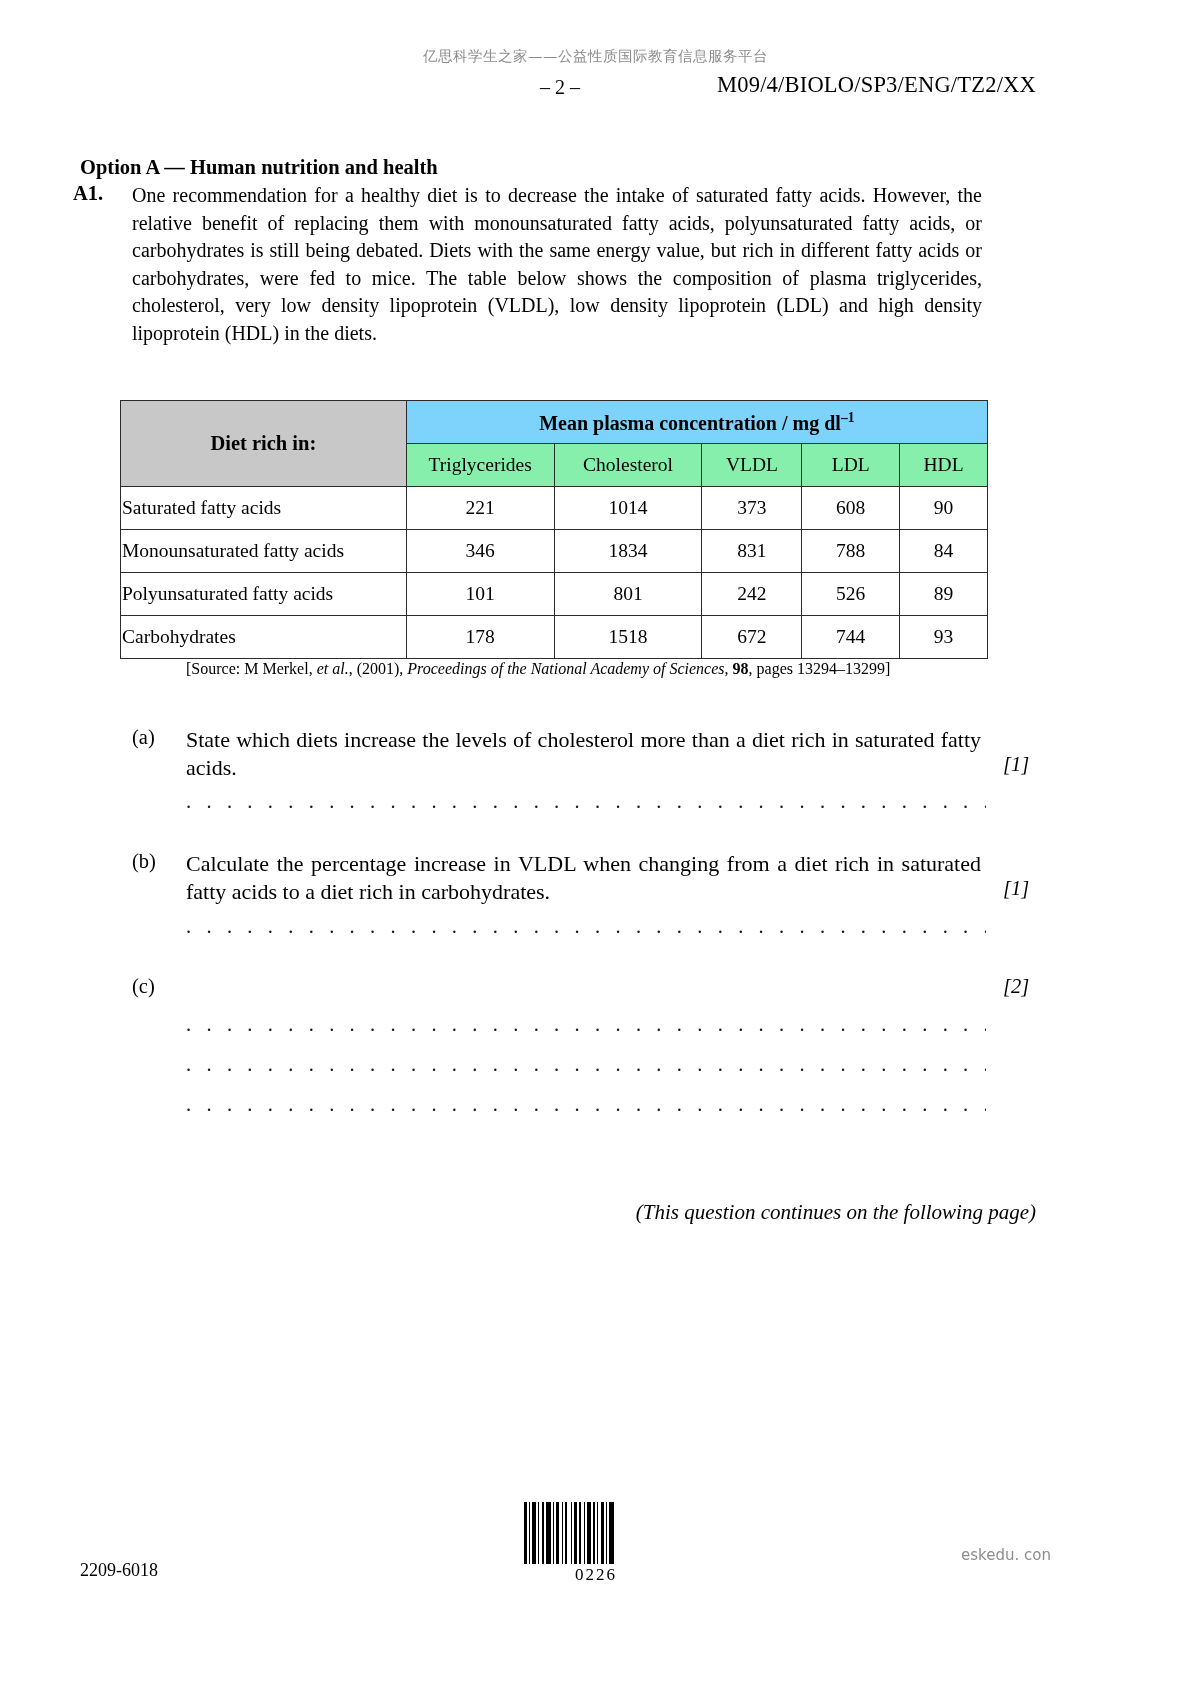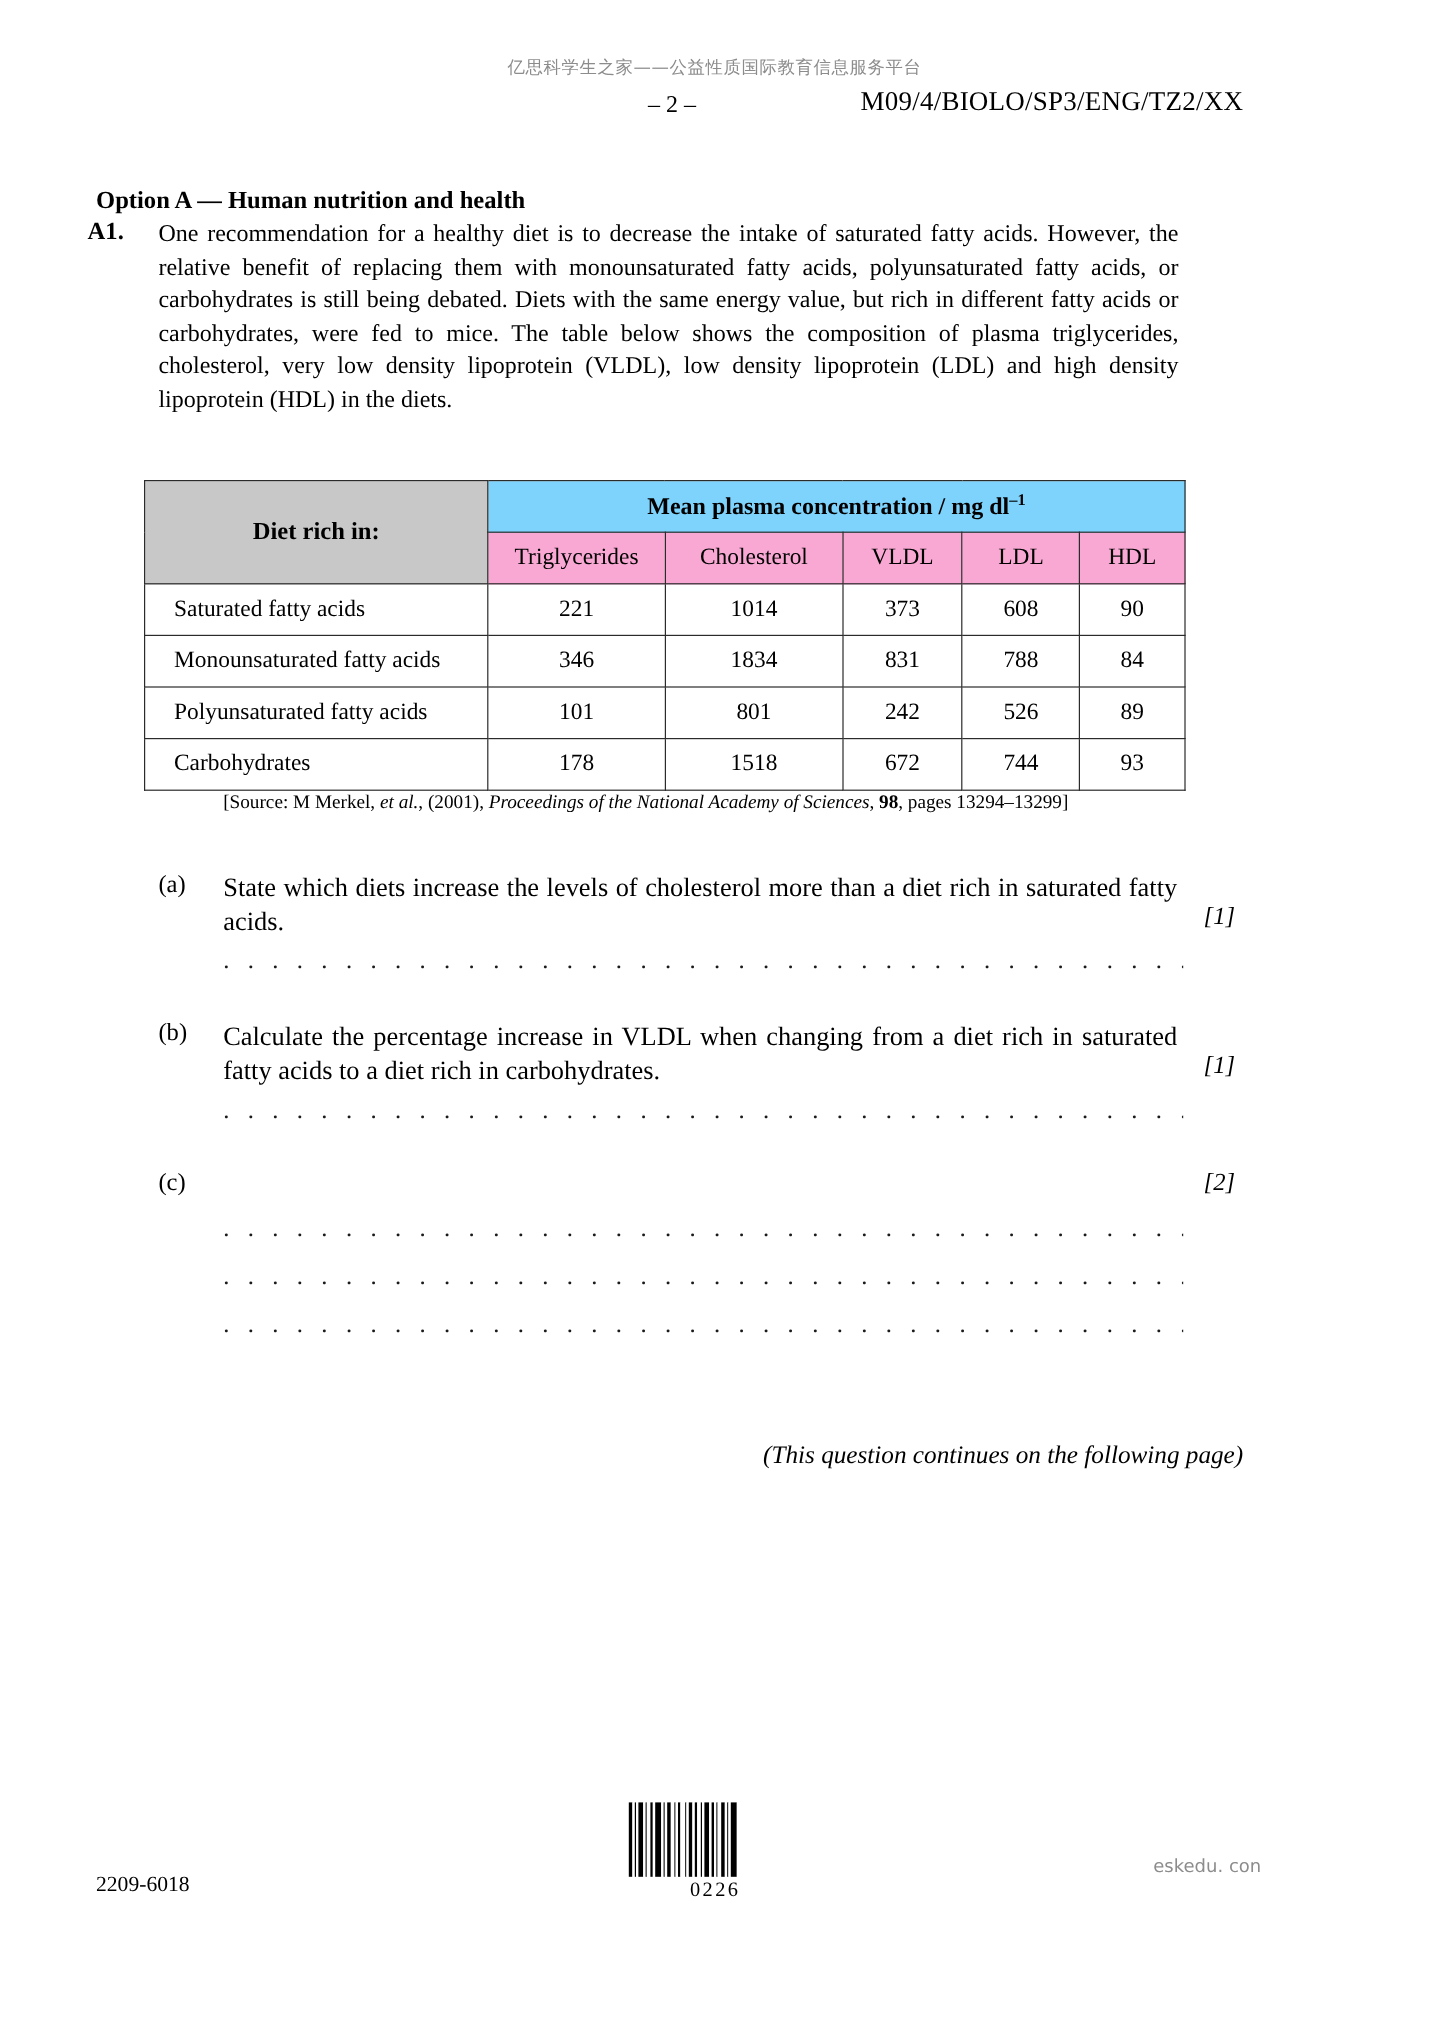--- a/index.html
+++ b/index.html
@@ -96,26 +96,26 @@
     text-align: center;
     font-weight: normal;
   }
   .data-table thead th {
     background: #7dd3fc;
     font-weight: bold;
     font-size: 20px;
   }
   .data-table thead th.sub {
     font-weight: normal;
-    background: #f9a8d4;
+    background: #86efac;
     font-size: 19.5px;
   }
   .data-table td.rowlabel, .data-table th.rowlabel {
     text-align: left;
-    padding-left: 24px;
+    padding-left: 1px;
   }
   .data-table th.diet-head {
     width: 288px;
     background: #c8c8c8;
     font-weight: bold;
     font-size: 20.5px;
   }
   .col-tri { width: 148px; }
   .col-chol { width: 148px; }
   .col-vldl { width: 100px; }

